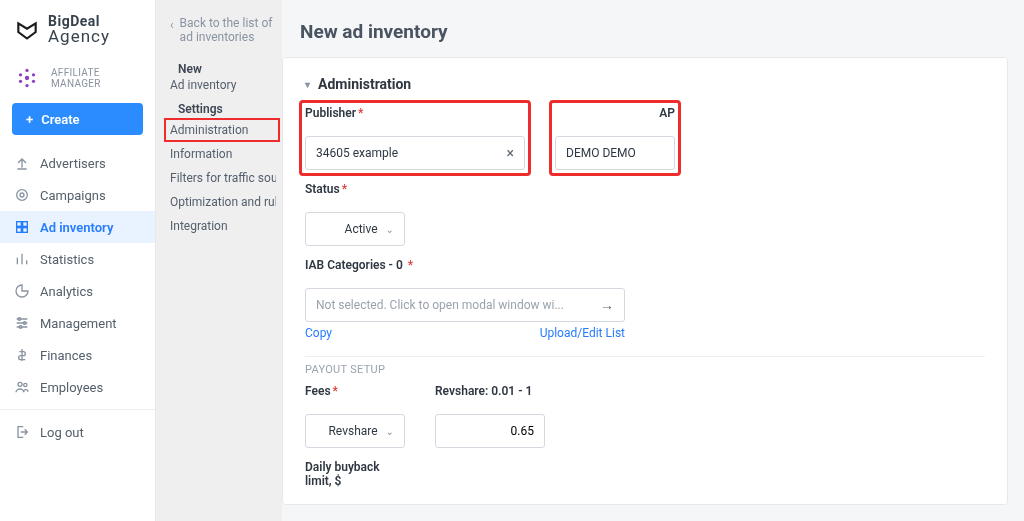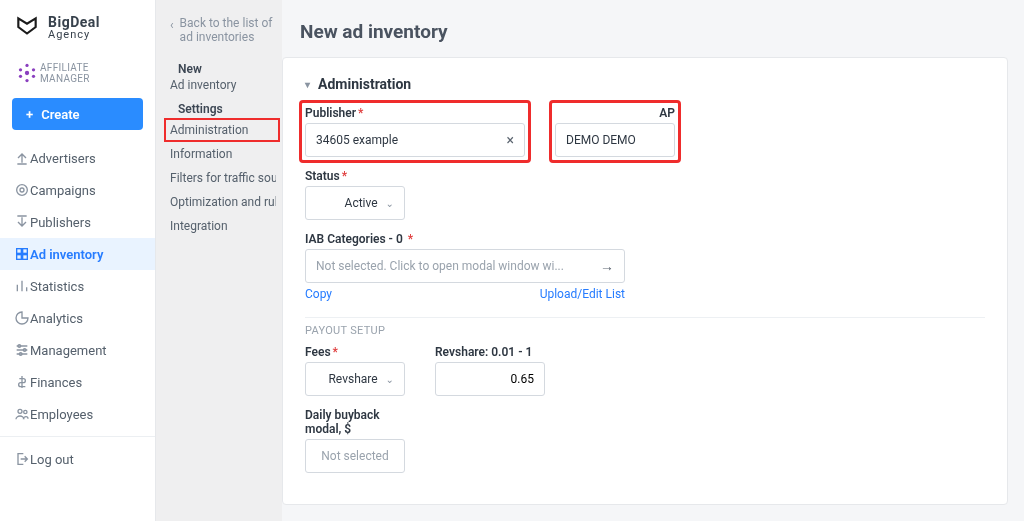--- a/index.html
+++ b/index.html
@@ -3,27 +3,27 @@
 <meta charset="utf-8">
 <style>
   *{box-sizing:border-box;margin:0;padding:0;font-family:-apple-system,BlinkMacSystemFont,"Segoe UI",Roboto,Arial,sans-serif;}
   body{background:#f5f6f8;color:#38424d;font-size:13px;display:flex;height:521px;width:1024px;overflow:hidden;}
 
   
   .sidebar{width:156px;min-width:156px;background:#fff;border-right:1px solid #e6e8eb;display:flex;flex-direction:column;padding:14px 0 0;}
   .brand{display:flex;align-items:flex-end;gap:8px;padding:0 14px 14px;}
   .brand-logo{width:26px;height:26px;}
   .brand-text .l1{font-weight:700;font-size:14px;letter-spacing:.5px;line-height:1;}
-  .brand-text .l2{font-size:11px;letter-spacing:1px;line-height:1;}
-  .role-row{display:flex;align-items:center;gap:0;padding:6px 14px 12px;}
+  .brand-text .l2{font-size:17px;letter-spacing:1px;line-height:1;}
+  .role-row{display:flex;align-items:center;gap:11px;padding:6px 14px 12px;}
   .role-badge{width:26px;height:26px;border-radius:50%;display:flex;align-items:center;justify-content:center;}
   .role-text{font-size:10px;color:#8a94a1;letter-spacing:.3px;}
   .create-btn{margin:0 12px 12px;height:32px;border:none;border-radius:4px;background:#2a8cff;color:#fff;font-weight:600;font-size:13px;display:flex;align-items:center;justify-content:flex-start;gap:8px;padding:0 14px;cursor:pointer;}
   .nav{flex:1;}
-  .nav-item{display:flex;align-items:center;height:32px;padding:0 14px;color:#55606c;cursor:pointer;}
+  .nav-item{display:flex;align-items:center;gap:10px;height:32px;padding:0 14px;color:#55606c;cursor:pointer;}
   .nav-item.active{background:#e9f3ff;color:#267cff;font-weight:600;}
   .nav-item .nicon{width:16px;height:16px;flex-shrink:0;color:#8a94a1;}
   .nav-item.active .nicon{color:#267cff;}
   .divider{height:1px;background:#eceff2;margin:6px 0;}
 
   
   .settings-col{width:126px;min-width:126px;background:#efeff0;padding:16px 6px 0 14px;font-size:12px;color:#55606c;}
   .back-link{display:flex;gap:6px;align-items:flex-start;color:#8a94a1;margin-bottom:18px;cursor:pointer;}
   .back-link .chev{margin-top:2px;}
   .sc-heading{color:#3c4653;font-weight:600;margin:10px 8px 2px;}
@@ -32,21 +32,21 @@
   .sc-item.active{outline:2px solid #ef2c2c;outline-offset:-2px;padding-left:6px;margin-left:-6px;margin-right:-4px;}
 
   
   .main{flex:1;display:flex;flex-direction:column;overflow:hidden;}
   .page-title{font-size:19px;color:#4a5360;padding:20px 18px 14px;}
   .card{background:#fff;border:1px solid #e6e8eb;border-radius:4px;margin:0 16px 16px 0;flex:1;overflow-y:auto;}
   .card-inner{padding:18px 22px 30px;}
   .section-title{display:flex;align-items:center;gap:8px;font-weight:700;font-size:14px;color:#2e3742;margin-bottom:14px;}
   .collapse-caret{font-size:10px;color:#8a94a1;}
   .row{display:flex;gap:30px;margin-bottom:12px;}
-  .field{display:flex;flex-direction:column;gap:3px;}
+  .field{display:flex;flex-direction:column;gap:16px;}
   .label{font-size:12px;font-weight:600;color:#2e3742;}
   .req{color:#e04040;margin-left:2px;}
   .input, .select, .readonly{height:34px;border:1px solid #d4d9df;border-radius:3px;background:#fff;padding:0 10px;font-size:12px;color:#2e3742;display:flex;align-items:center;}
   .input{justify-content:space-between;}
   .select{justify-content:flex-end;gap:8px;}
   .select .caret{font-size:10px;color:#8a94a1;}
   .highlight{outline:3px solid #ef2c2c;outline-offset:-1px;border-radius:2px;padding:4px;margin:-4px;}
   .iab-row{width:320px;}
   .iab-input{justify-content:space-between;color:#9aa3ad;}
   .arrow-btn{color:#5b6470;font-size:14px;}
@@ -103,26 +103,20 @@
         </svg>
       <span>Advertisers</span>
     </div>
     <div class="nav-item">
       <svg class="nicon" viewBox="0 0 24 24" fill="none" stroke="currentColor" stroke-width="2">
           <circle cx="12" cy="12" r="8"></circle>
           <circle cx="12" cy="12" r="3"></circle>
         </svg>
       <span>Campaigns</span>
     </div>
-    <div class="nav-item">
-      <svg class="nicon" viewBox="0 0 24 24" fill="none" stroke="currentColor" stroke-width="2">
-          <path d="M12 5v13M6 12l6 6 6-6M5 3h14"></path>
-        </svg>
-      <span>Publishers</span>
-    </div>
     <div class="nav-item active">
       <svg class="nicon" viewBox="0 0 24 24" fill="none" stroke="currentColor" stroke-width="2">
           <rect x="4" y="4" width="7" height="7"></rect>
           <rect x="13" y="4" width="7" height="7"></rect>
           <rect x="4" y="13" width="7" height="7"></rect>
           <rect x="13" y="13" width="7" height="7"></rect>
         </svg>
       <span>Ad inventory</span>
     </div>
     <div class="nav-item">
@@ -255,21 +249,21 @@
         </div>
         <div class="field mini-wide">
           <div class="label">Revshare: 0.01 - 1</div>
           <div class="input">
             <input class="num-input" value="0.65" style="">
           </div>
         </div>
       </div>
 
       <div class="field mini" style="margin-top:6px;">
-        <div class="label">Daily buyback modal, $</div>
+        <div class="label">Daily buyback limit, $</div>
         <div class="input center">
           <span>Not selected</span>
         </div>
       </div>
 
     </div>
   </div>
 </main>
 
 </body></html>

